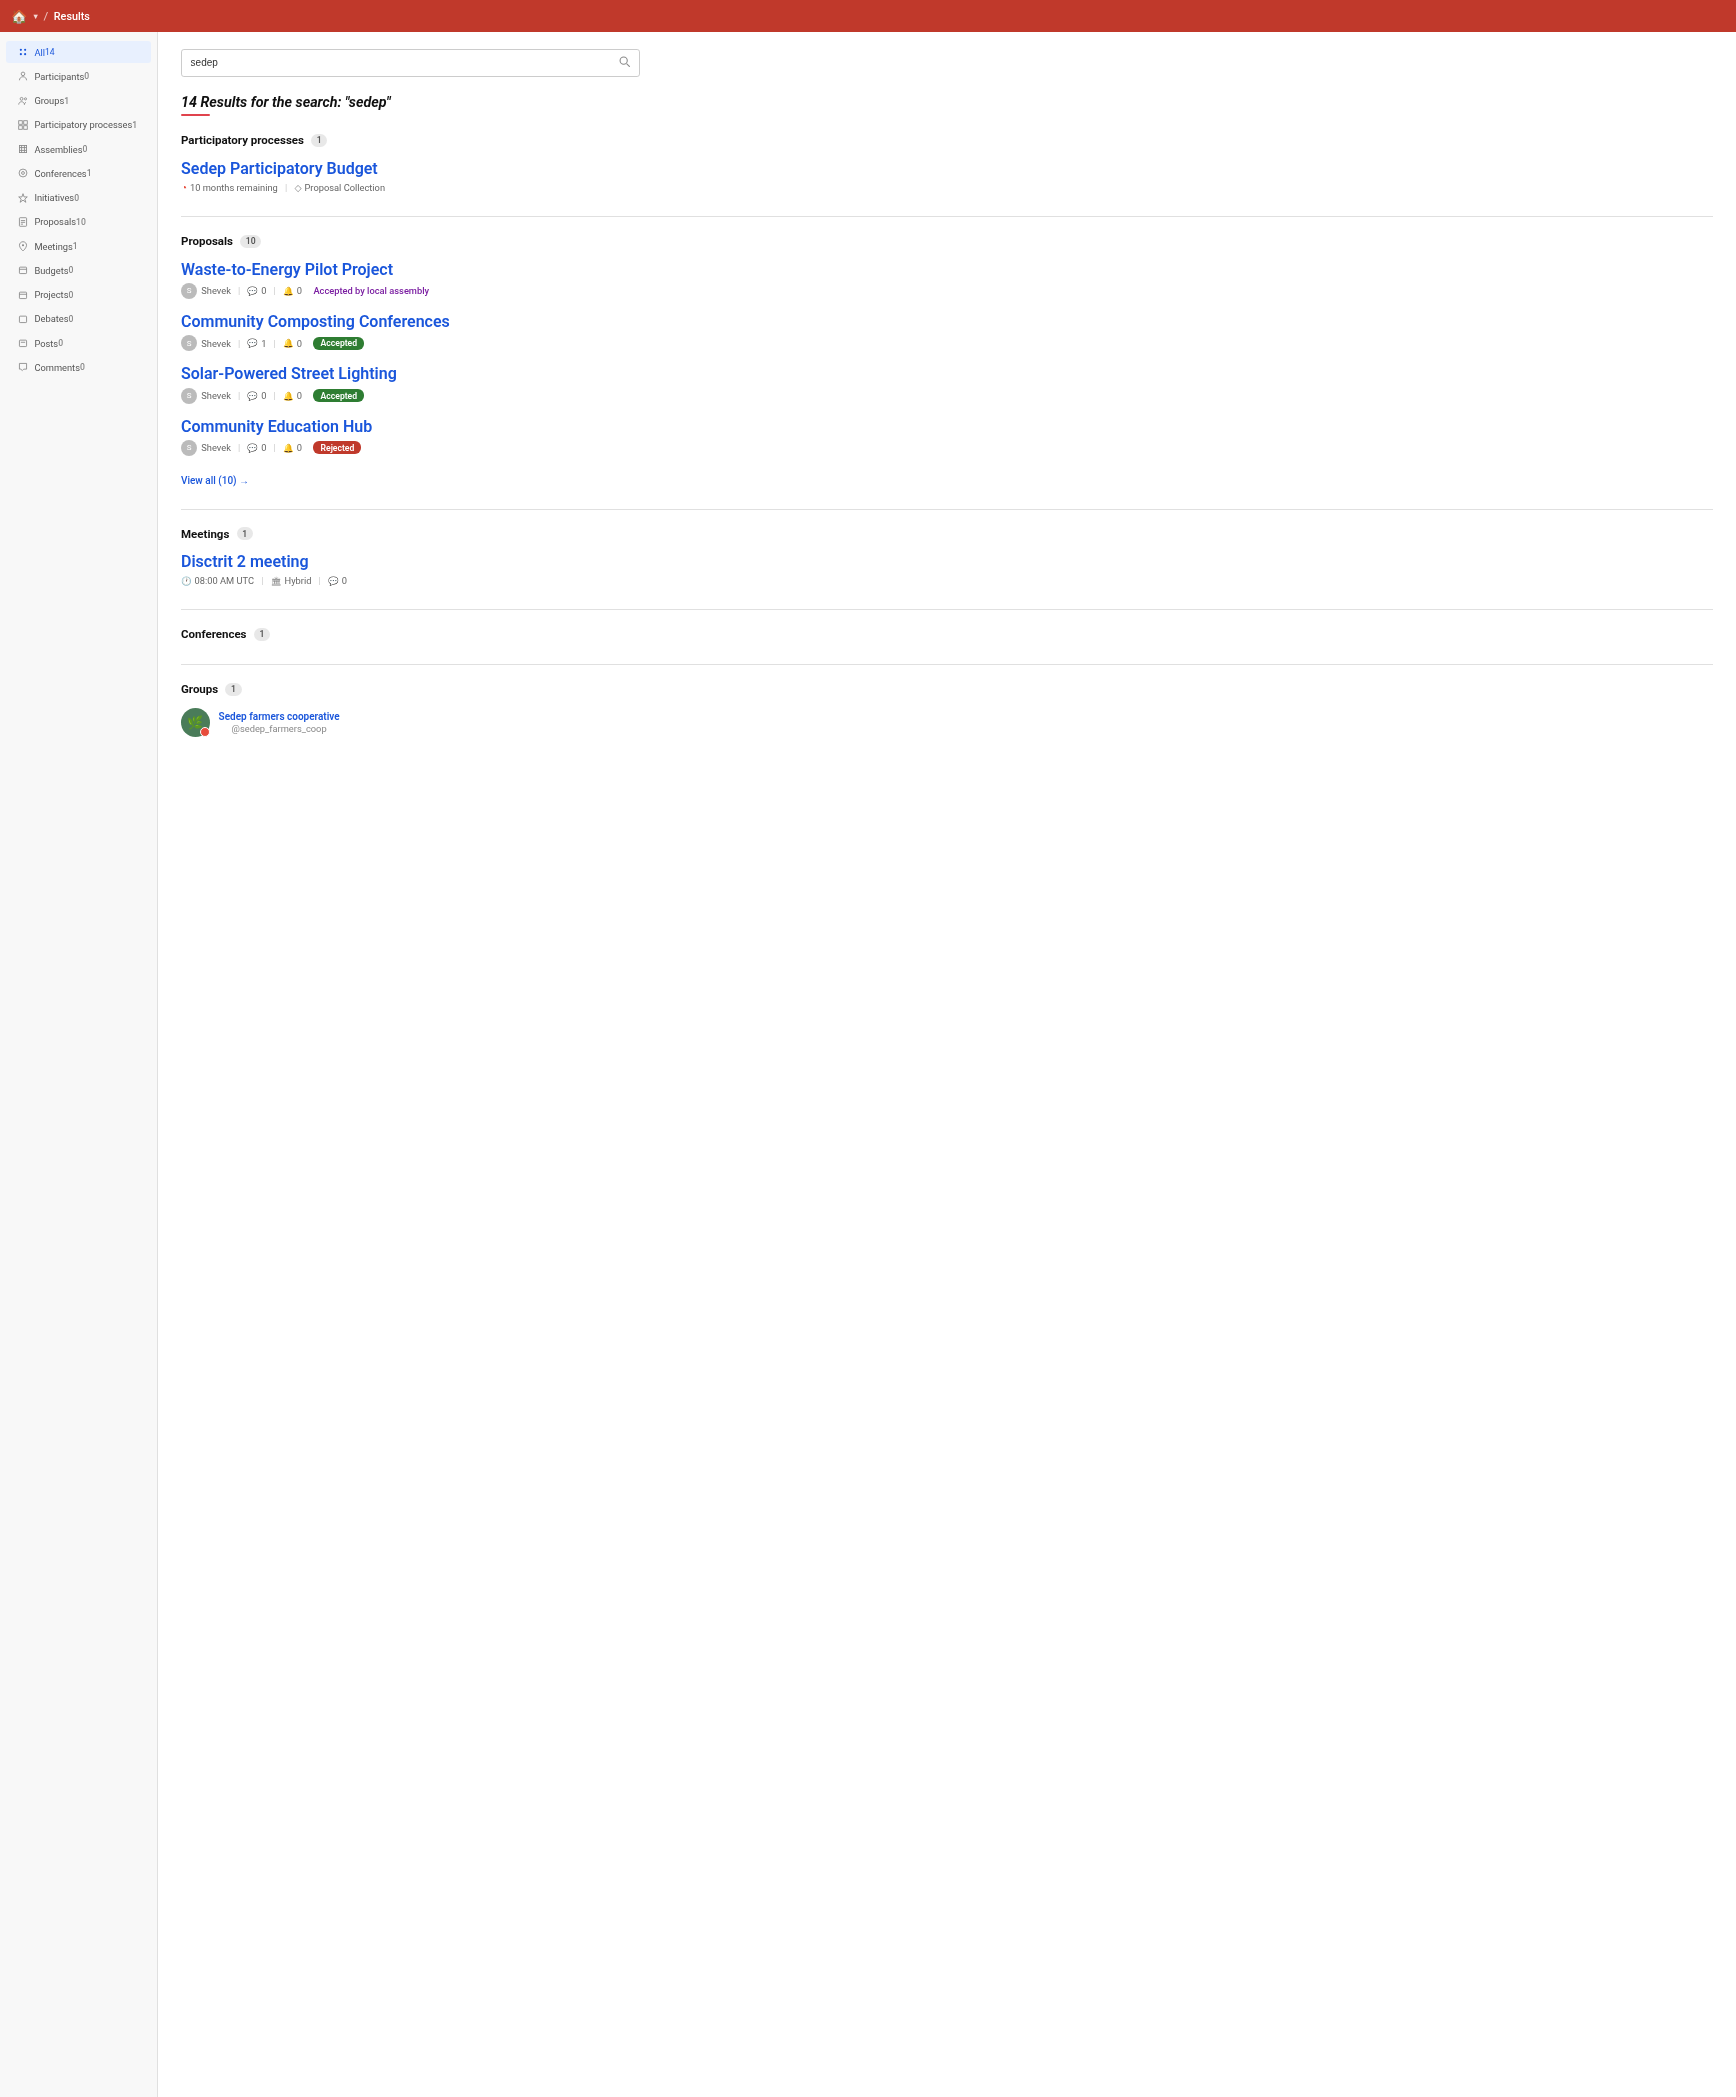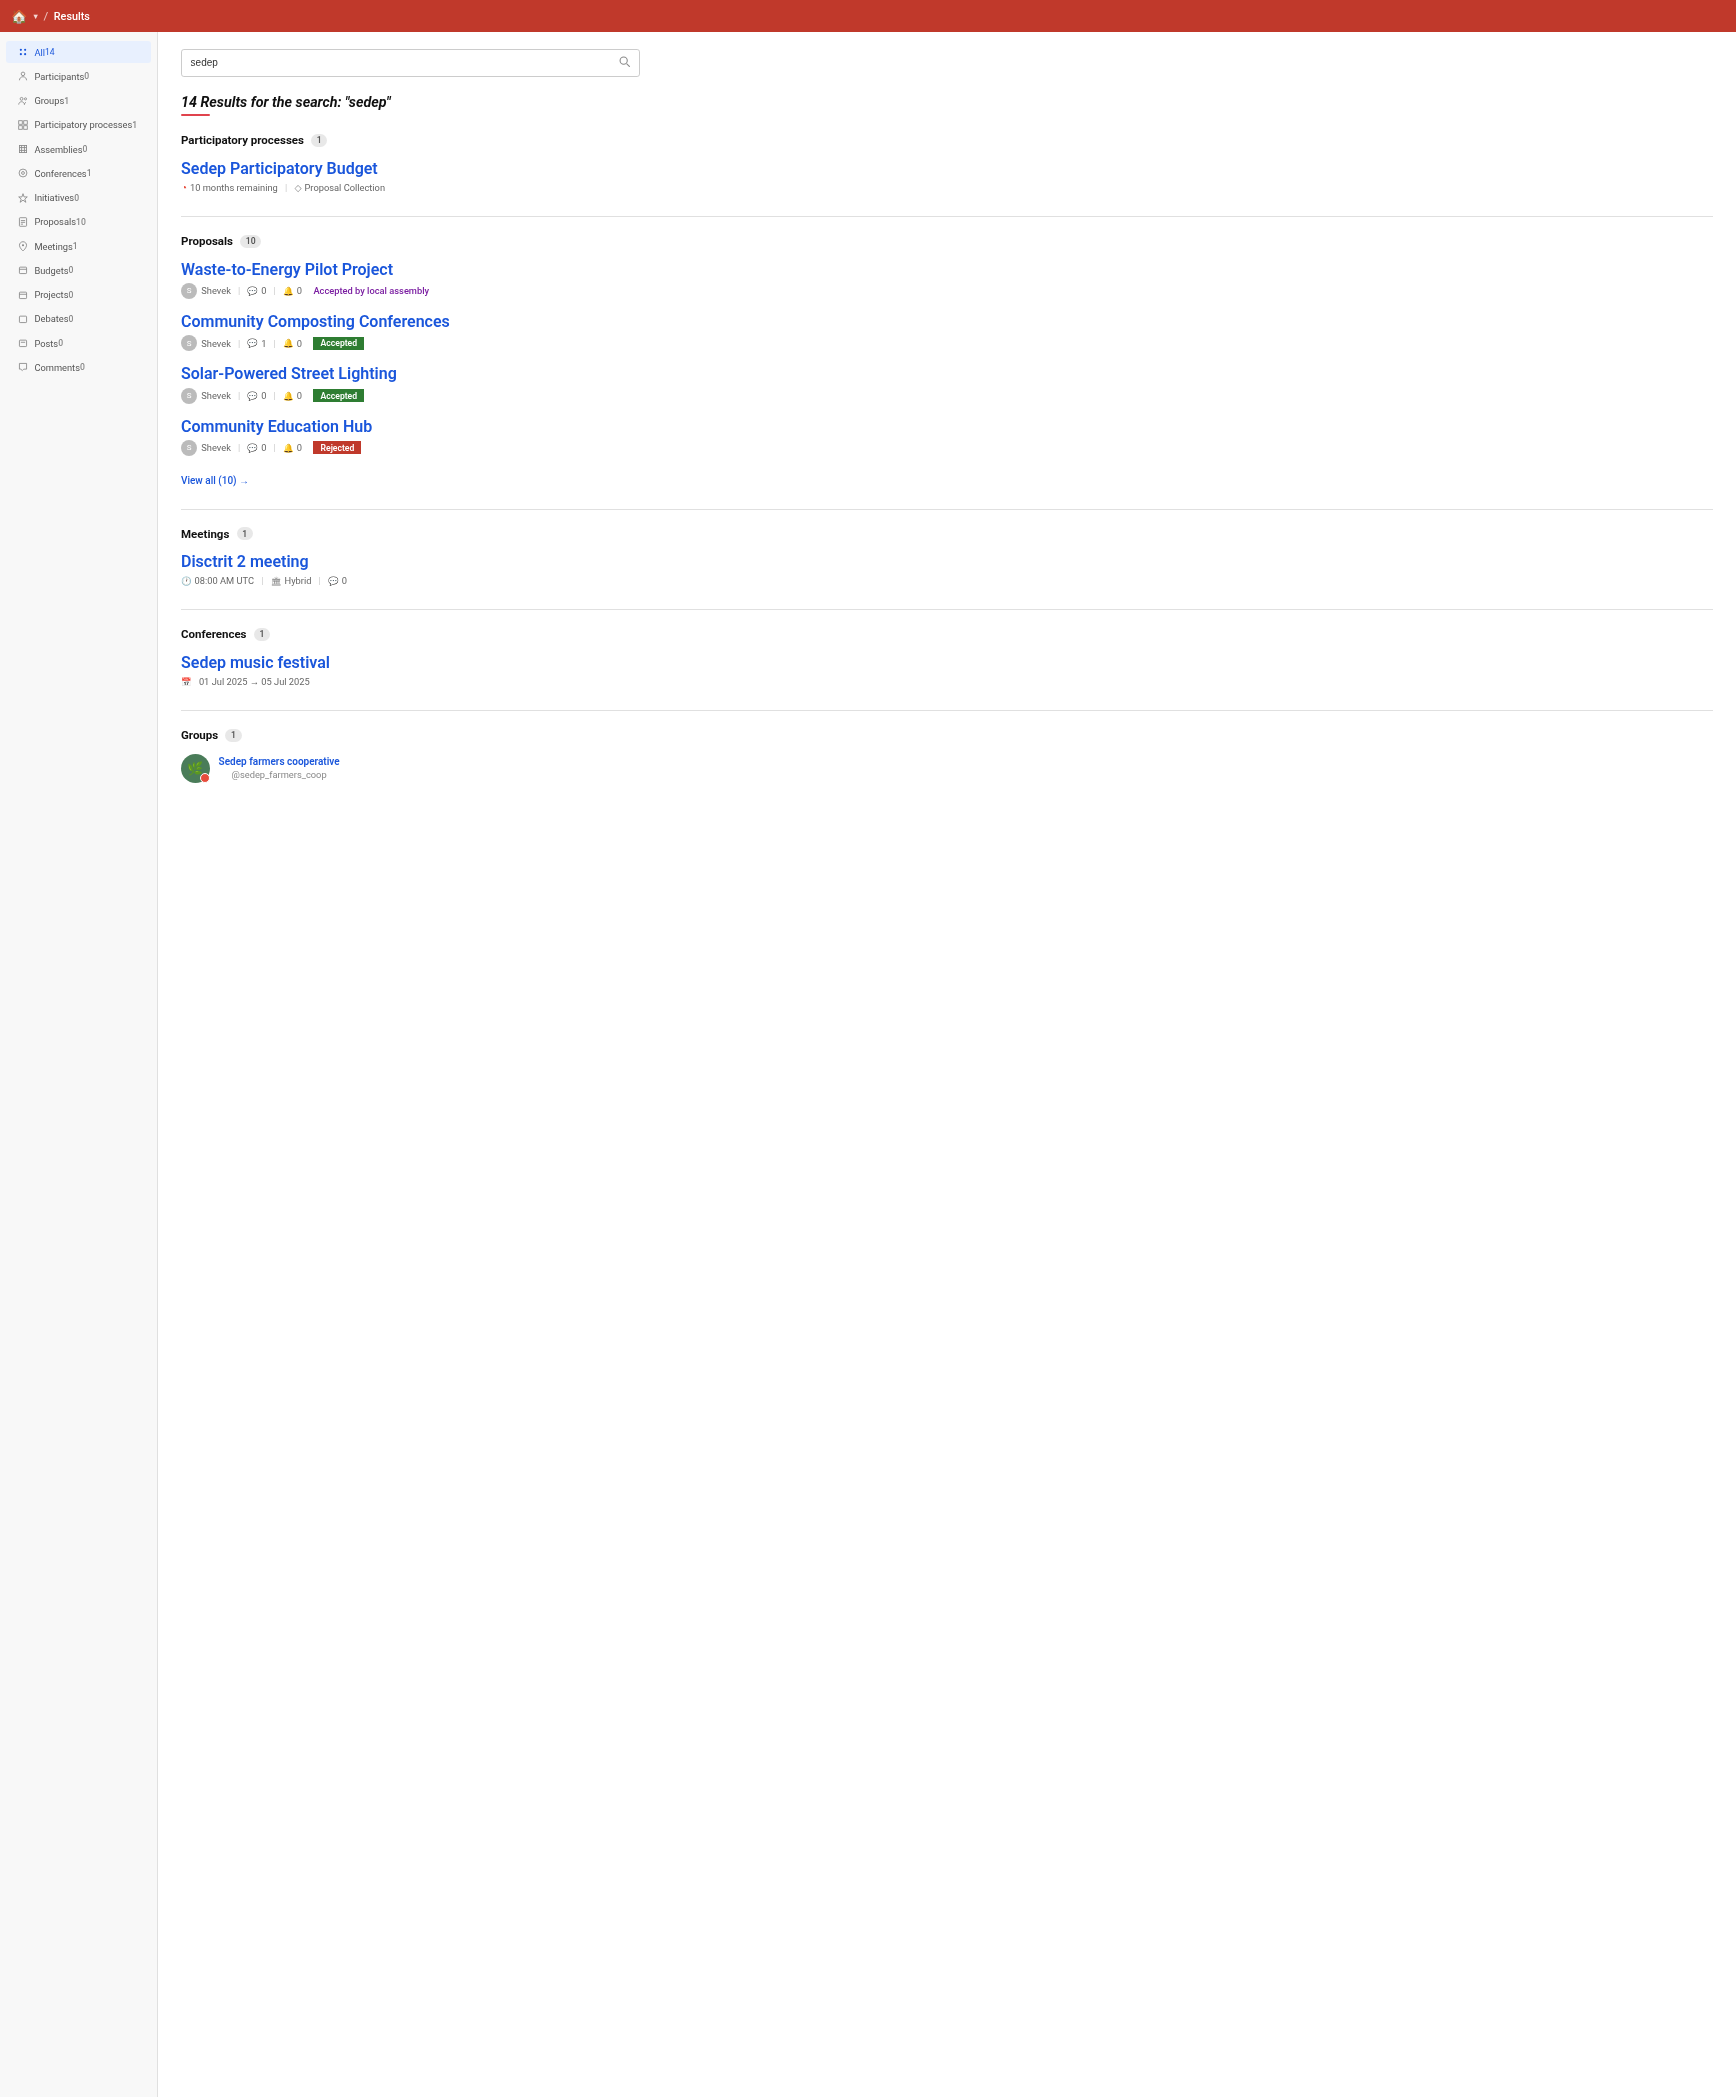--- a/index.html
+++ b/index.html
@@ -99,21 +99,21 @@
     .result-item { margin-bottom: 13px; }
     .result-title { color: #1a56db; font-size: 16px; font-weight: 600; cursor: pointer; text-decoration: none; }
     .result-meta { display: flex; align-items: center; gap: 0; margin-top: 4.3px; color: #666; font-size: 9.3px; flex-wrap: wrap; }
     .result-meta-sep { margin: 0 7.2px; color: #ccc; }
     .meta-icon { margin-right: 2.9px; font-size: 8.6px; color: #888; }
 
     
     .badge {
       display: inline-block;
       padding: 1.4px 7.2px;
-      border-radius: 0;
+      border-radius: 6px;
       font-size: 8.6px;
       font-weight: 600;
     }
     .badge-accepted { background: #2e7d32; color: white; }
     .badge-rejected { background: #c0392b; color: white; }
     .badge-accepted-local { color: #7b1fa2; font-size: 9.3px; font-weight: 500; }
 
     
     .avatar {
       width: 16px;
@@ -523,27 +523,20 @@
     </div>
 
     <hr class="section-divider">
 
     <div class="section">
       <div class="section-header">
         <span class="section-title">Conferences</span>
         <span class="section-count">1</span>
       </div>
 
-      <div class="result-item">
-        <a class="result-title">Sedep music festival</a>
-        <div class="conf-meta">
-          <span class="meta-icon">📅</span>
-          <span>01 Jul 2025 → 05 Jul 2025</span>
-        </div>
-      </div>
     </div>
 
     <hr class="section-divider">
 
     <div class="section">
       <div class="section-header">
         <span class="section-title">Groups</span>
         <span class="section-count">1</span>
       </div>
 

